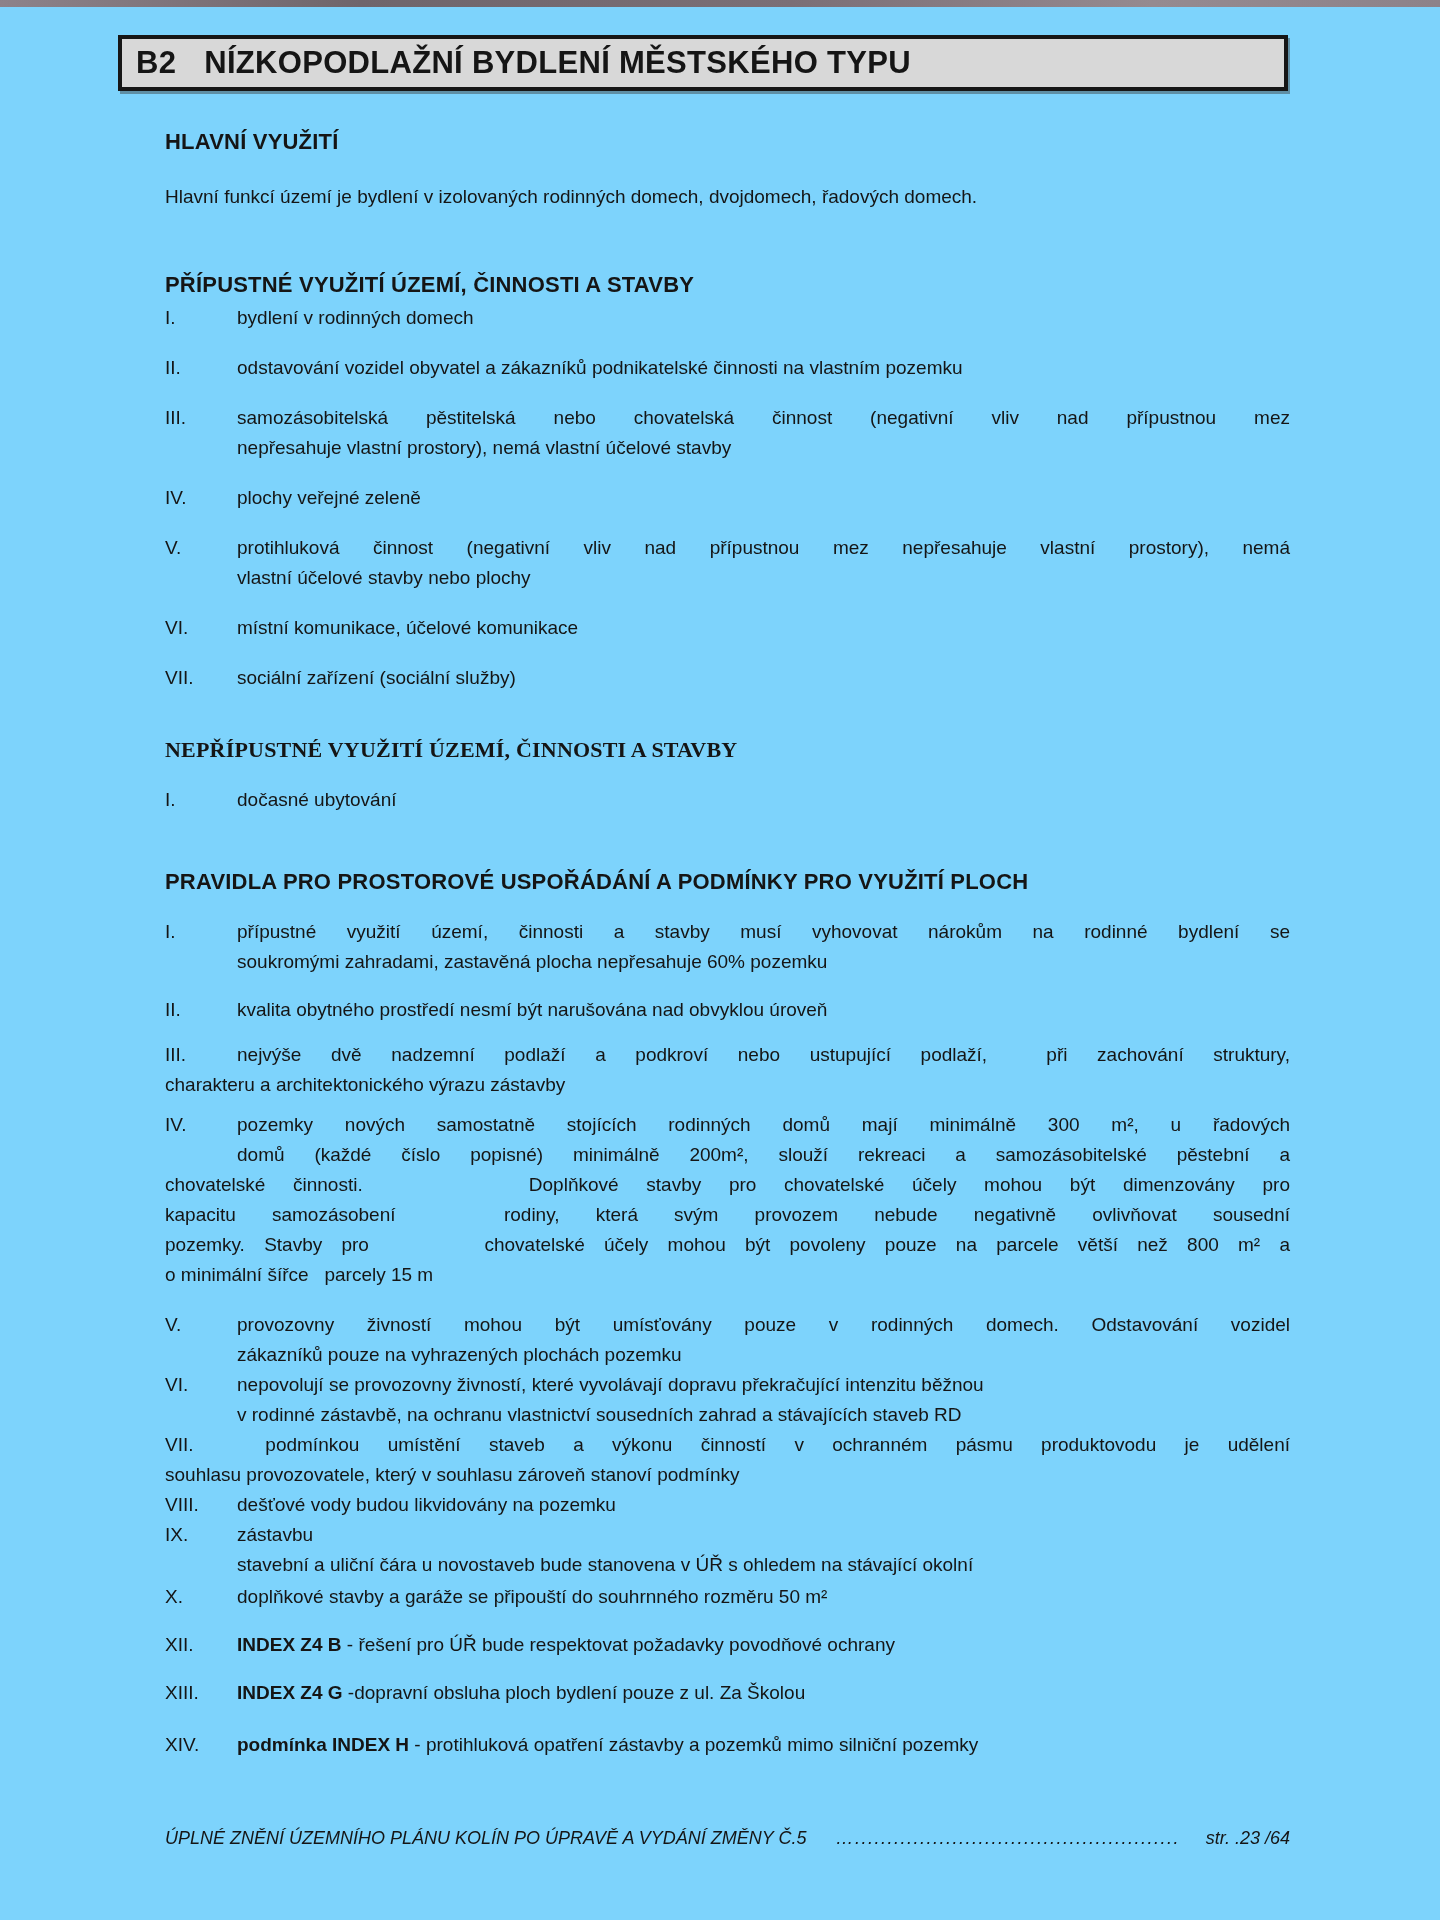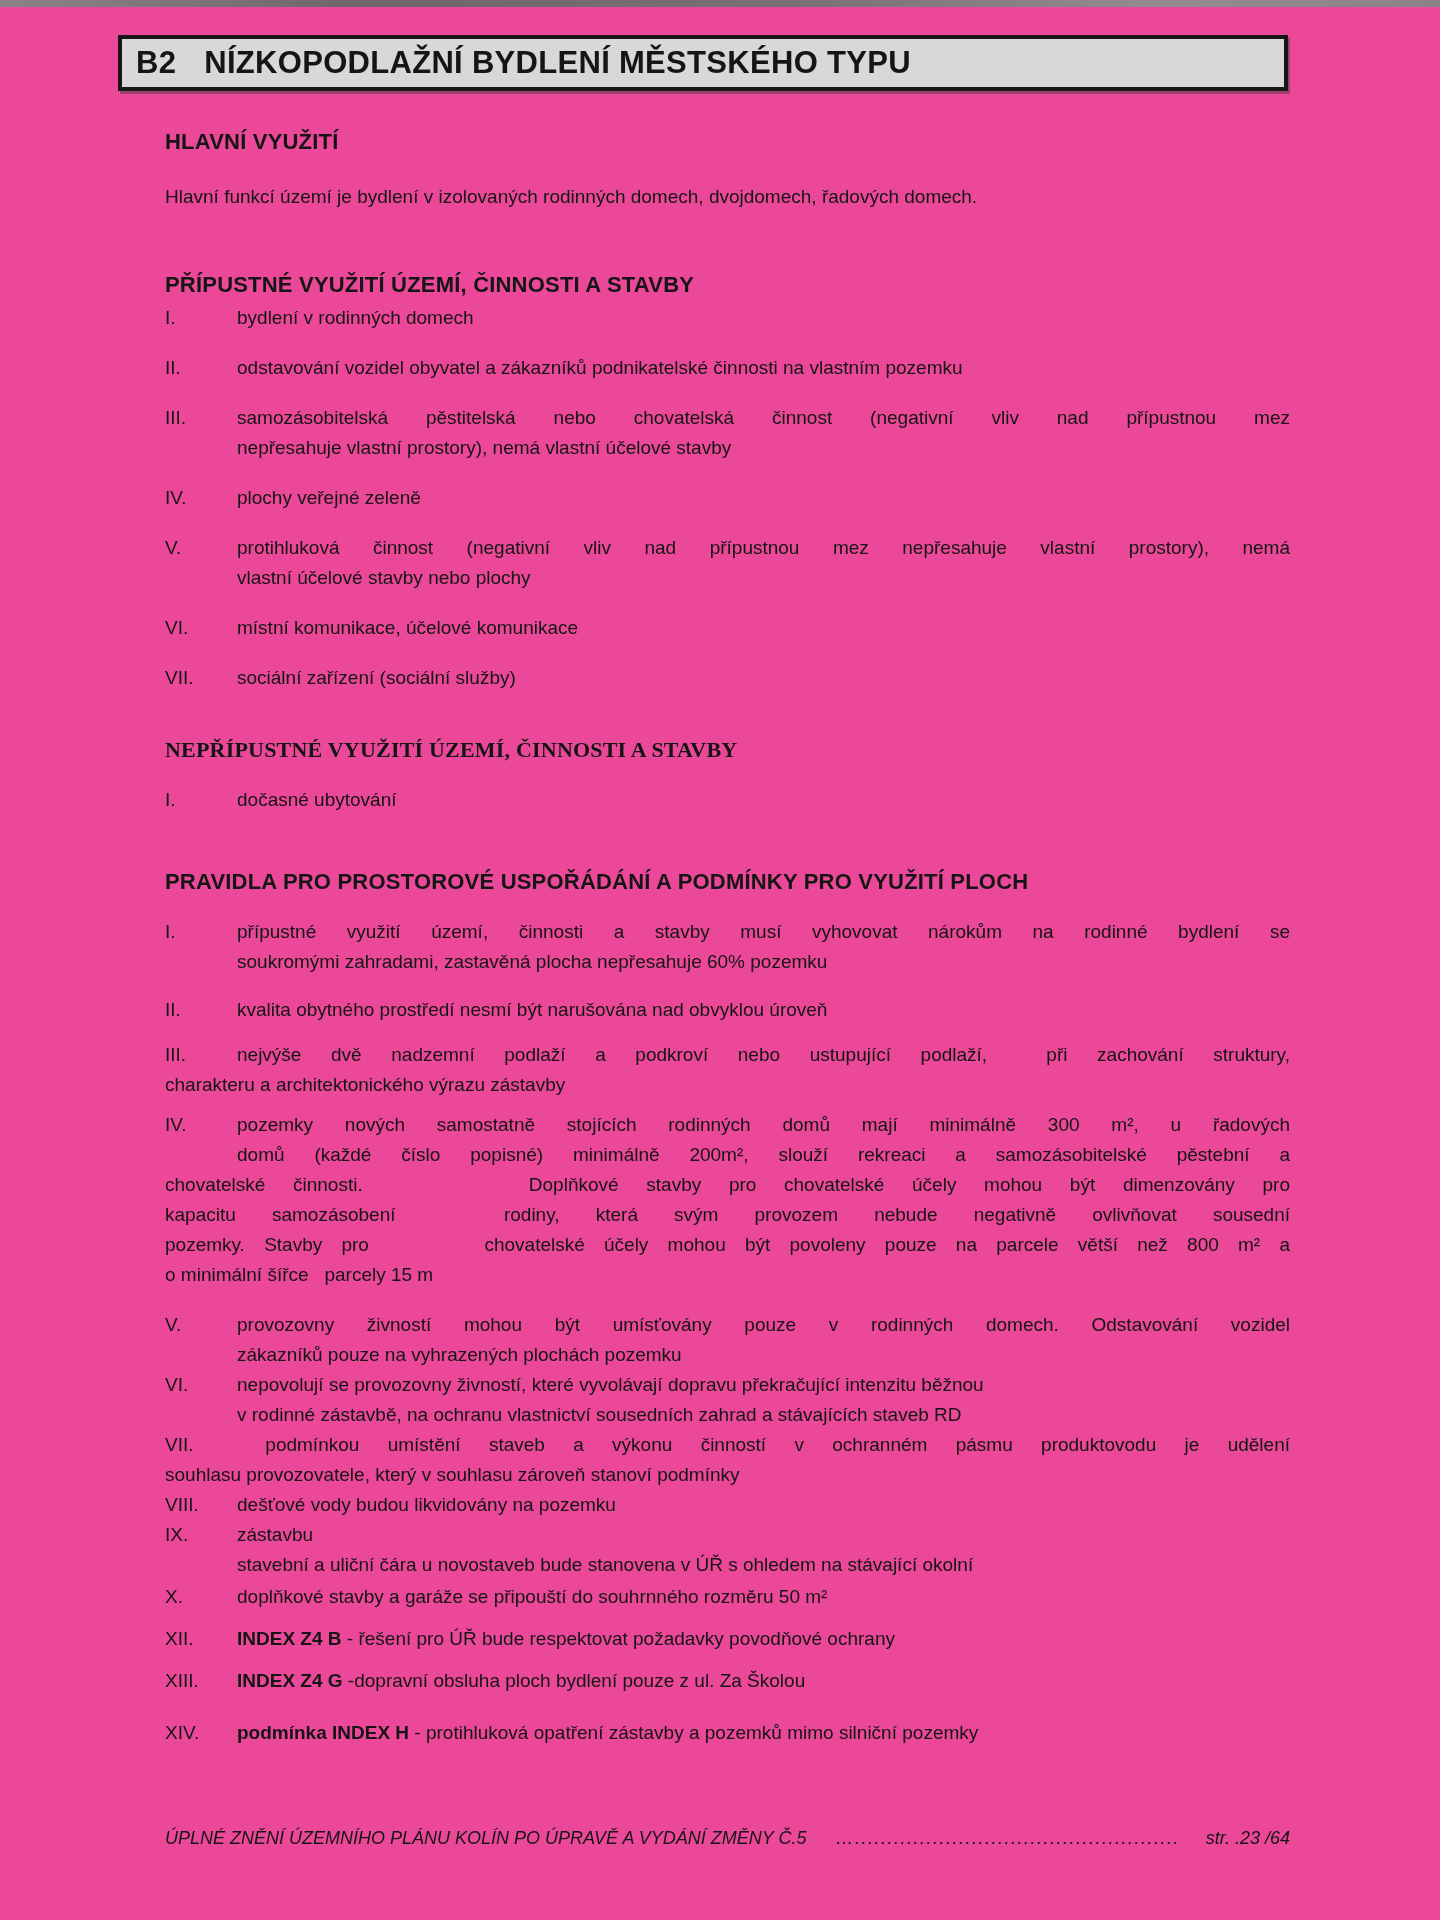--- a/index.html
+++ b/index.html
@@ -1,19 +1,19 @@
 <!DOCTYPE html>
 <html><head>
 <meta charset="utf-8">
 <style>
   html,body{margin:0;padding:0;background:#e8e8e8;}
   .page{
     position:relative;
     width:1440px;height:1920px;
-    background:#ec4899;
+    background:#7dd3fc;
     color:#151515;
     font-family:"Liberation Sans",sans-serif;
     overflow:hidden;
     margin:0 auto;
   }
   .topstrip{
     height:7px;
     background:linear-gradient(90deg,#8d8289,#6f656b 25%,#7b6f76 55%,#958a90 80%,#8d8289);
   }
   .titlebox{
@@ -40,21 +40,21 @@
   .h-prav{margin-top:52px;}
   .item{position:relative;padding-left:72px;}
   .item .num{position:absolute;left:0;top:0;}
   .line,.fline{white-space:pre-wrap;min-height:30px;}
   .jl{text-align:justify;text-align-last:justify;}
   .sp .item{margin-top:20px;}
   .sp .item:first-child{margin-top:3px;}
   .sn .item:first-child{margin-top:20px;}
   .gap0{margin-top:0;}
   .gap2{margin-top:2px;}
-  .gap3{margin-top:12px;}
+  .gap3{margin-top:18px;}
   .gap10{margin-top:10px;}
   .gap15{margin-top:15px;}
   .gap18{margin-top:18px;}
   .gap20{margin-top:20px;}
   .gap22{margin-top:22px;}
   .first-prav{margin-top:20px;}
   b.idx{font-weight:bold;}
   .footer{
     position:absolute;left:165px;right:150px;top:1826px;
     display:flex;align-items:baseline;

